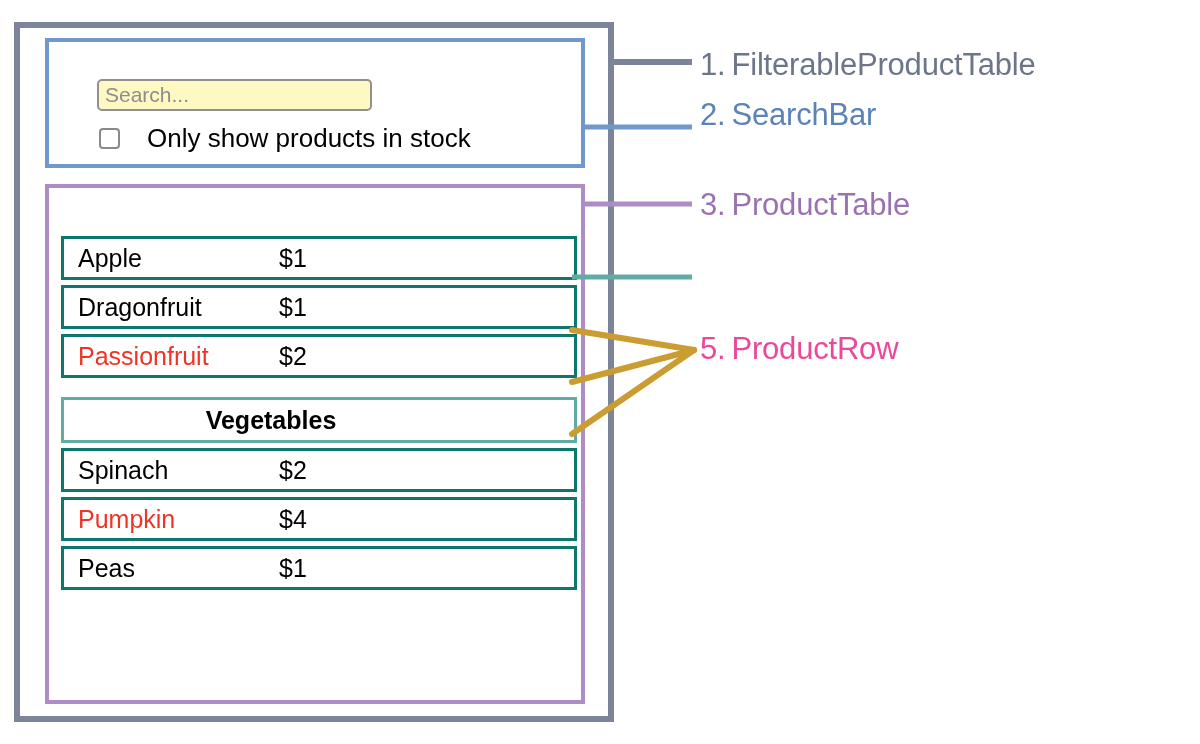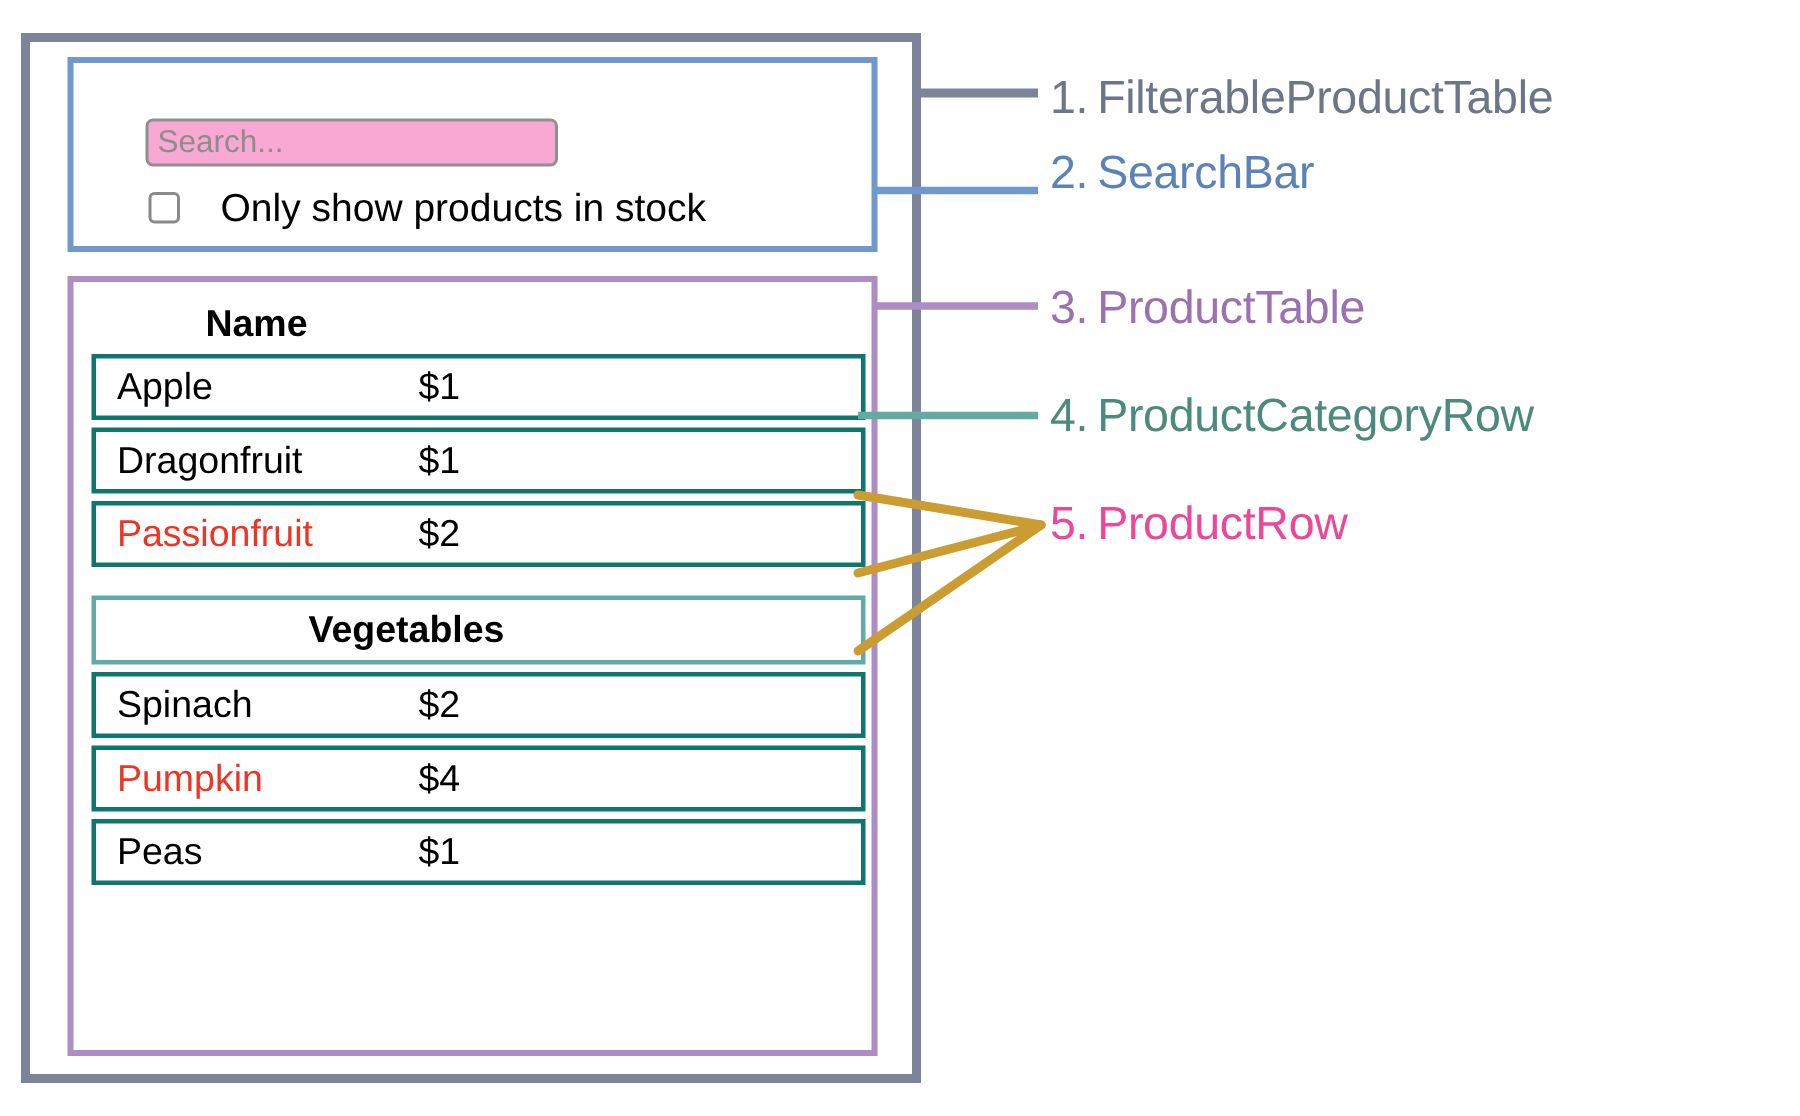--- a/index.html
+++ b/index.html
@@ -60,21 +60,21 @@
 
   .search-input {
     position: absolute;
     left: 48px;
     top: 37px;
     width: 275px;
     height: 32px;
     box-sizing: border-box;
     border: 2px solid #909090;
     border-radius: 5px;
-    background: #f9a8d4;
+    background: #fef9c3;
     font-family: "Liberation Sans", sans-serif;
     font-size: 21px;
     line-height: 28px;
     color: #1a1a1a;
     padding: 0 6px;
     outline: none;
   }
   .search-input::placeholder {
     color: #8d8d8d;
     opacity: 1;
@@ -229,21 +229,20 @@
     <div class="check-row">
       <span class="checkbox-box"></span>
       <span class="check-label">Only show products in stock</span>
     </div>
   </div>
 
   <div class="frame-table">
     <div class="table-inner">
 
       <div class="th-row">
-        <span class="th-name">Name</span>
       </div>
 
 
       <div class="prod-row">
         <span class="prod-name">Apple</span>
         <span class="prod-price">$1</span>
       </div>
       <div class="prod-row">
         <span class="prod-name">Dragonfruit</span>
         <span class="prod-price">$1</span>
@@ -292,20 +291,17 @@
 
   <div class="legend-item" id="legend-1">
     <span class="num">1.</span><span>FilterableProductTable</span>
   </div>
   <div class="legend-item" id="legend-2">
     <span class="num">2.</span><span>SearchBar</span>
   </div>
   <div class="legend-item" id="legend-3">
     <span class="num">3.</span><span>ProductTable</span>
   </div>
-  <div class="legend-item" id="legend-4">
-    <span class="num">4.</span><span>ProductCategoryRow</span>
-  </div>
   <div class="legend-item" id="legend-5">
     <span class="num">5.</span><span>ProductRow</span>
   </div>
 
 </div>
 
 </body></html>

